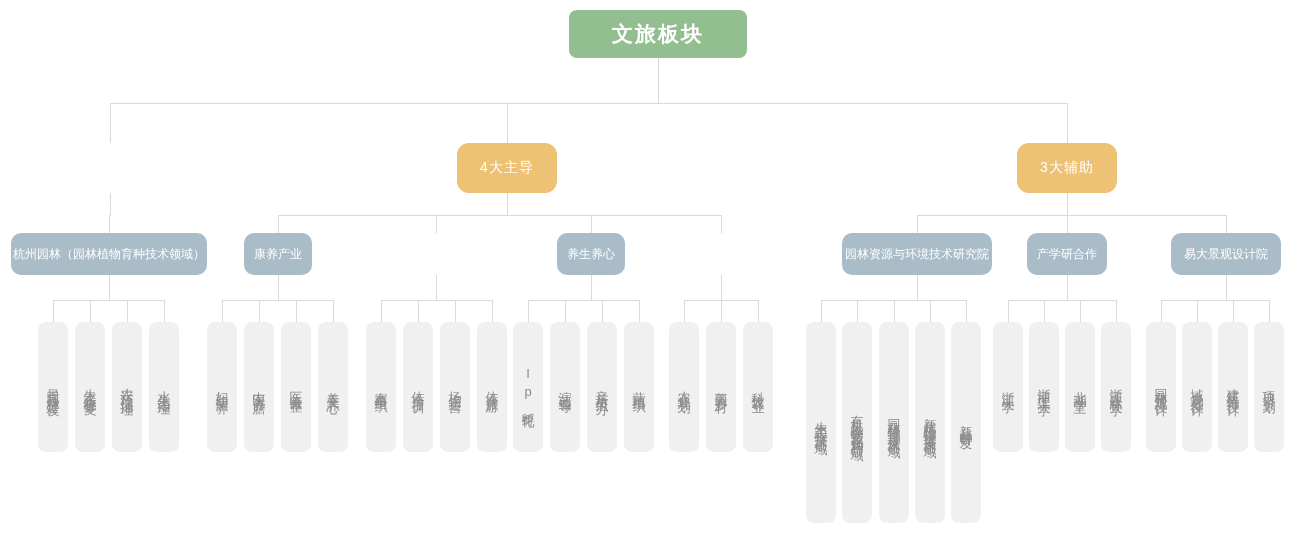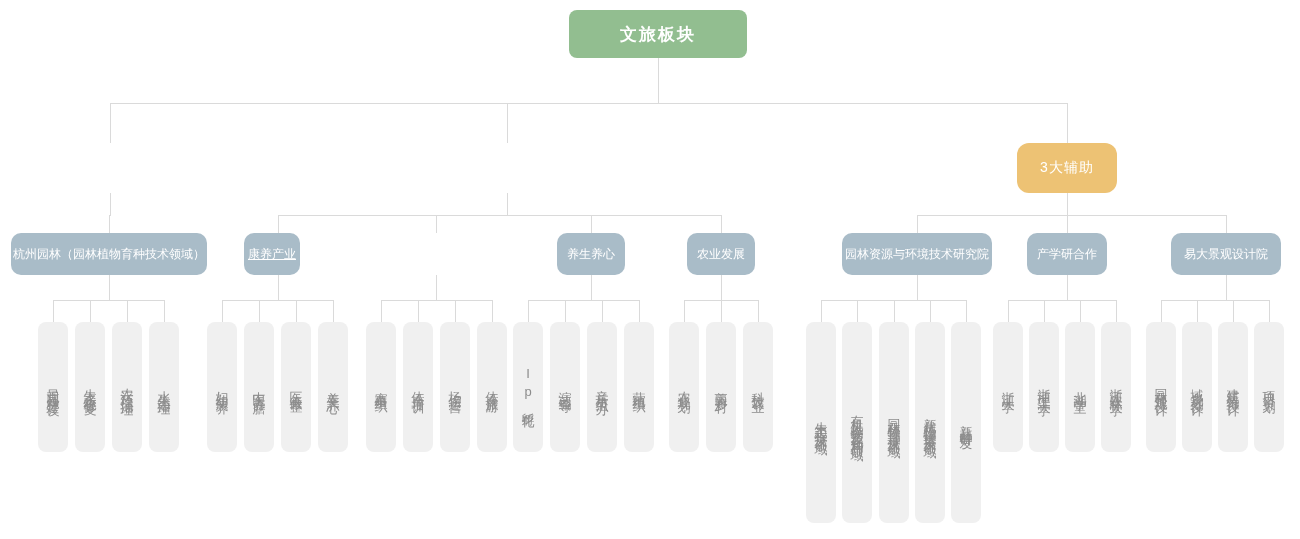--- a/index.html
+++ b/index.html
@@ -10,21 +10,21 @@
     font-family:"Liberation Sans","DejaVu Sans",sans-serif;
     overflow:hidden;
   }
   .node{
     position:absolute;
     display:flex;align-items:center;justify-content:center;
     box-sizing:border-box;text-align:center;
   }
   .node-root{
     background:var(--c-root);color:var(--c-text-on-color);
-    font-size:17px;font-weight:bold;letter-spacing:2px;border-radius:8px;
+    font-size:21px;font-weight:bold;letter-spacing:2px;border-radius:8px;
   }
   .node-branch{
     background:var(--c-branch);color:var(--c-text-on-color);
     font-size:14px;letter-spacing:1px;border-radius:12px;
   }
   .node-sub{
     background:var(--c-sub);color:var(--c-text-on-color);
     font-size:12px;border-radius:10px;white-space:nowrap;
   }
   .node-leaf{
@@ -51,24 +51,25 @@
     <div class="line" style="left: 53px; top: 300px; width: 112px; height: 1px;"></div>
     <div class="line" style="left: 53px; top: 300px; width: 1px; height: 22px;"></div>
     <div class="node node-leaf" style="left: 38px; top: 322px; width: 30px; height: 130px;">景观园林建设</div>
     <div class="line" style="left: 90px; top: 300px; width: 1px; height: 22px;"></div>
     <div class="node node-leaf" style="left: 75px; top: 322px; width: 30px; height: 130px;">生态系统修复</div>
     <div class="line" style="left: 127px; top: 300px; width: 1px; height: 22px;"></div>
     <div class="node node-leaf" style="left: 112px; top: 322px; width: 30px; height: 130px;">农污环境治理</div>
     <div class="line" style="left: 164px; top: 300px; width: 1px; height: 22px;"></div>
     <div class="node node-leaf" style="left: 149px; top: 322px; width: 30px; height: 130px;">水生态治理</div>
     <div class="line" style="left: 507px; top: 103px; width: 1px; height: 40px;"></div>
+    <div class="node node-branch" style="left: 457px; top: 143px; width: 100px; height: 50px;">4大主导</div>
     <div class="line" style="left: 507px; top: 193px; width: 1px; height: 22px;"></div>
     <div class="line" style="left: 278px; top: 215px; width: 444px; height: 1px;"></div>
     <div class="line" style="left: 278px; top: 215px; width: 1px; height: 18px;"></div>
-    <div class="node node-sub" style="left: 244px; top: 233px; width: 56px; height: 42px; text-decoration: underline;">康养产业</div>
+    <div class="node node-sub" style="left: 244px; top: 233px; width: 68px; height: 42px;">康养产业</div>
     <div class="line" style="left: 278px; top: 275px; width: 1px; height: 25px;"></div>
     <div class="line" style="left: 222px; top: 300px; width: 112px; height: 1px;"></div>
     <div class="line" style="left: 222px; top: 300px; width: 1px; height: 22px;"></div>
     <div class="node node-leaf" style="left: 207px; top: 322px; width: 30px; height: 130px;">妇幼康养</div>
     <div class="line" style="left: 259px; top: 300px; width: 1px; height: 22px;"></div>
     <div class="node node-leaf" style="left: 244px; top: 322px; width: 30px; height: 130px;">中医养膳</div>
     <div class="line" style="left: 296px; top: 300px; width: 1px; height: 22px;"></div>
     <div class="node node-leaf" style="left: 281px; top: 322px; width: 30px; height: 130px;">医美微整</div>
     <div class="line" style="left: 333px; top: 300px; width: 1px; height: 22px;"></div>
     <div class="node node-leaf" style="left: 318px; top: 322px; width: 30px; height: 130px;">养生养心</div>
@@ -89,21 +90,20 @@
     <div class="line" style="left: 528px; top: 300px; width: 112px; height: 1px;"></div>
     <div class="line" style="left: 528px; top: 300px; width: 1px; height: 22px;"></div>
     <div class="node node-leaf" style="left: 513px; top: 322px; width: 30px; height: 130px;">Ip孵化</div>
     <div class="line" style="left: 565px; top: 300px; width: 1px; height: 22px;"></div>
     <div class="node node-leaf" style="left: 550px; top: 322px; width: 30px; height: 130px;">演艺编导</div>
     <div class="line" style="left: 602px; top: 300px; width: 1px; height: 22px;"></div>
     <div class="node node-leaf" style="left: 587px; top: 322px; width: 30px; height: 130px;">音乐节组办</div>
     <div class="line" style="left: 639px; top: 300px; width: 1px; height: 22px;"></div>
     <div class="node node-leaf" style="left: 624px; top: 322px; width: 30px; height: 130px;">营地组织</div>
     <div class="line" style="left: 721px; top: 215px; width: 1px; height: 18px;"></div>
-    <div class="node node-sub" style="left: 687px; top: 233px; width: 68px; height: 42px;">农业发展</div>
     <div class="line" style="left: 721px; top: 275px; width: 1px; height: 25px;"></div>
     <div class="line" style="left: 684px; top: 300px; width: 75px; height: 1px;"></div>
     <div class="line" style="left: 684px; top: 300px; width: 1px; height: 22px;"></div>
     <div class="node node-leaf" style="left: 669px; top: 322px; width: 30px; height: 130px;">农业规划</div>
     <div class="line" style="left: 721px; top: 300px; width: 1px; height: 22px;"></div>
     <div class="node node-leaf" style="left: 706px; top: 322px; width: 30px; height: 130px;">美丽乡村</div>
     <div class="line" style="left: 758px; top: 300px; width: 1px; height: 22px;"></div>
     <div class="node node-leaf" style="left: 743px; top: 322px; width: 30px; height: 130px;">科技农业</div>
     <div class="line" style="left: 1067px; top: 103px; width: 1px; height: 40px;"></div>
     <div class="node node-branch" style="left: 1017px; top: 143px; width: 100px; height: 50px;">3大辅助</div>

